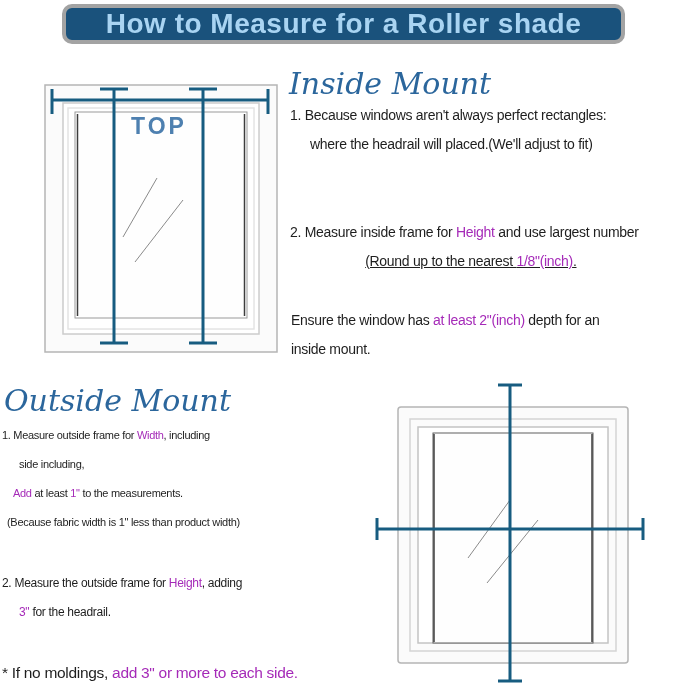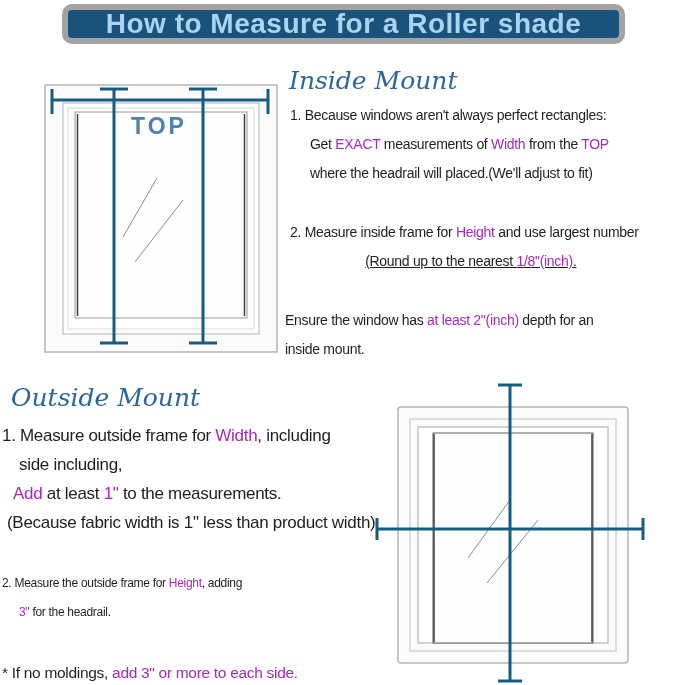--- a/index.html
+++ b/index.html
@@ -2,30 +2,30 @@
 <html><head>
 <meta charset="utf-8">
 <style>
   html,body { margin:0; padding:0; background:#ffffff; }
   .page {
     position:relative; width:679px; height:685px; overflow:hidden;
     background:#ffffff; font-family:"Liberation Sans", sans-serif; color:#1e1e1e;
   }
   .banner {
     position:absolute; left:62px; top:4px; width:563px; height:40px;
-    background:#1a527c; border:6px solid #a3a3a3; border-radius:10px;
+    background:#1a527c; border:4px solid #a3a3a3; border-radius:10px;
     display:flex; align-items:center; justify-content:center;
     box-sizing:border-box;
   }
   .banner span {
     color:#a9d4f2; font-weight:bold; font-size:28px; letter-spacing:0.5px;
   }
   .section-heading {
     position:absolute; font-family:"DejaVu Serif", serif; font-style:italic;
-    font-size:25px; color:#2b669c; white-space:nowrap;
+    font-size:30px; color:#2b669c; white-space:nowrap;
   }
   .txt-block { position:absolute; font-size:14px; letter-spacing:-0.3px;
     line-height:29px; color:#1e1e1e; }
   .line { white-space:nowrap; }
   .pu { color:#a52ab8; }
   .ind20 { padding-left:20px; }
   .ind13 { padding-left:13px;text-decoration:underline; }
   .ind17 { padding-left:17px; }
   .ind11 { padding-left:11px; }
   .ind5  { padding-left:5px; }
@@ -68,37 +68,36 @@
       <line x1="161" y1="11" x2="189" y2="11"></line>
       <line x1="161" y1="265" x2="189" y2="265"></line>
     </g>
     <text class="top-label" x="131" y="56" text-anchor="middle">TOP</text>
   </svg>
 
   <div class="section-heading" style="left:289px; top:66px;">Inside Mount</div>
 
   <div class="txt-block" style="left:290px; top:101px;">
     <div class="line"><span>1. Because windows aren't always perfect rectangles:</span></div>
-    <div class="line ind20"><span>Get </span><span class="pu">EXACT</span><span> measurements of </span><span class="pu">Width</span><span> from the </span><span class="pu">TOP</span></div>
     <div class="line ind20"><span>where the headrail will placed.(We'll adjust to fit)</span></div>
   </div>
 
   <div class="txt-block" style="left:290px; top:218px;text-align:center;">
     <div class="line"><span>2. Measure inside frame for </span><span class="pu">Height</span><span> and use largest number</span></div>
     <div class="line ind13"><span>(Round up to the nearest </span><span class="pu">1/8"(inch)</span><span>.</span></div>
   </div>
 
-  <div class="txt-block" style="left:285px; top:306px;">
+  <div class="txt-block" style="left:291px; top:306px;">
     <div class="line"><span>Ensure the window has </span><span class="pu">at least 2"(inch)</span><span> depth for an</span></div>
     <div class="line"><span>inside mount.</span></div>
   </div>
 
-  <div class="section-heading" style="left:11px; top:383px;text-align:center;">Outside Mount</div>
+  <div class="section-heading" style="left:4px; top:383px;text-align:center;">Outside Mount</div>
 
-  <div class="txt-block" style="left:2px; top:421px; font-size:17px;">
+  <div class="txt-block" style="left:2px; top:421px; font-size:11px;">
     <div class="line"><span>1. Measure outside frame for </span><span class="pu">Width</span><span>, including</span></div>
     <div class="line ind17"><span>side including,</span></div>
     <div class="line ind11"><span class="pu">Add</span><span> at least </span><span class="pu">1"</span><span> to the measurements.</span></div>
     <div class="line ind5"><span>(Because fabric width is 1" less than product width)</span></div>
   </div>
 
   <div class="txt-block" style="left:2px; top:569px; font-size:12px;">
     <div class="line"><span>2. Measure the outside frame for </span><span class="pu">Height</span><span>, adding</span></div>
     <div class="line ind17"><span class="pu">3"</span><span>  for the headrail.</span></div>
   </div>

